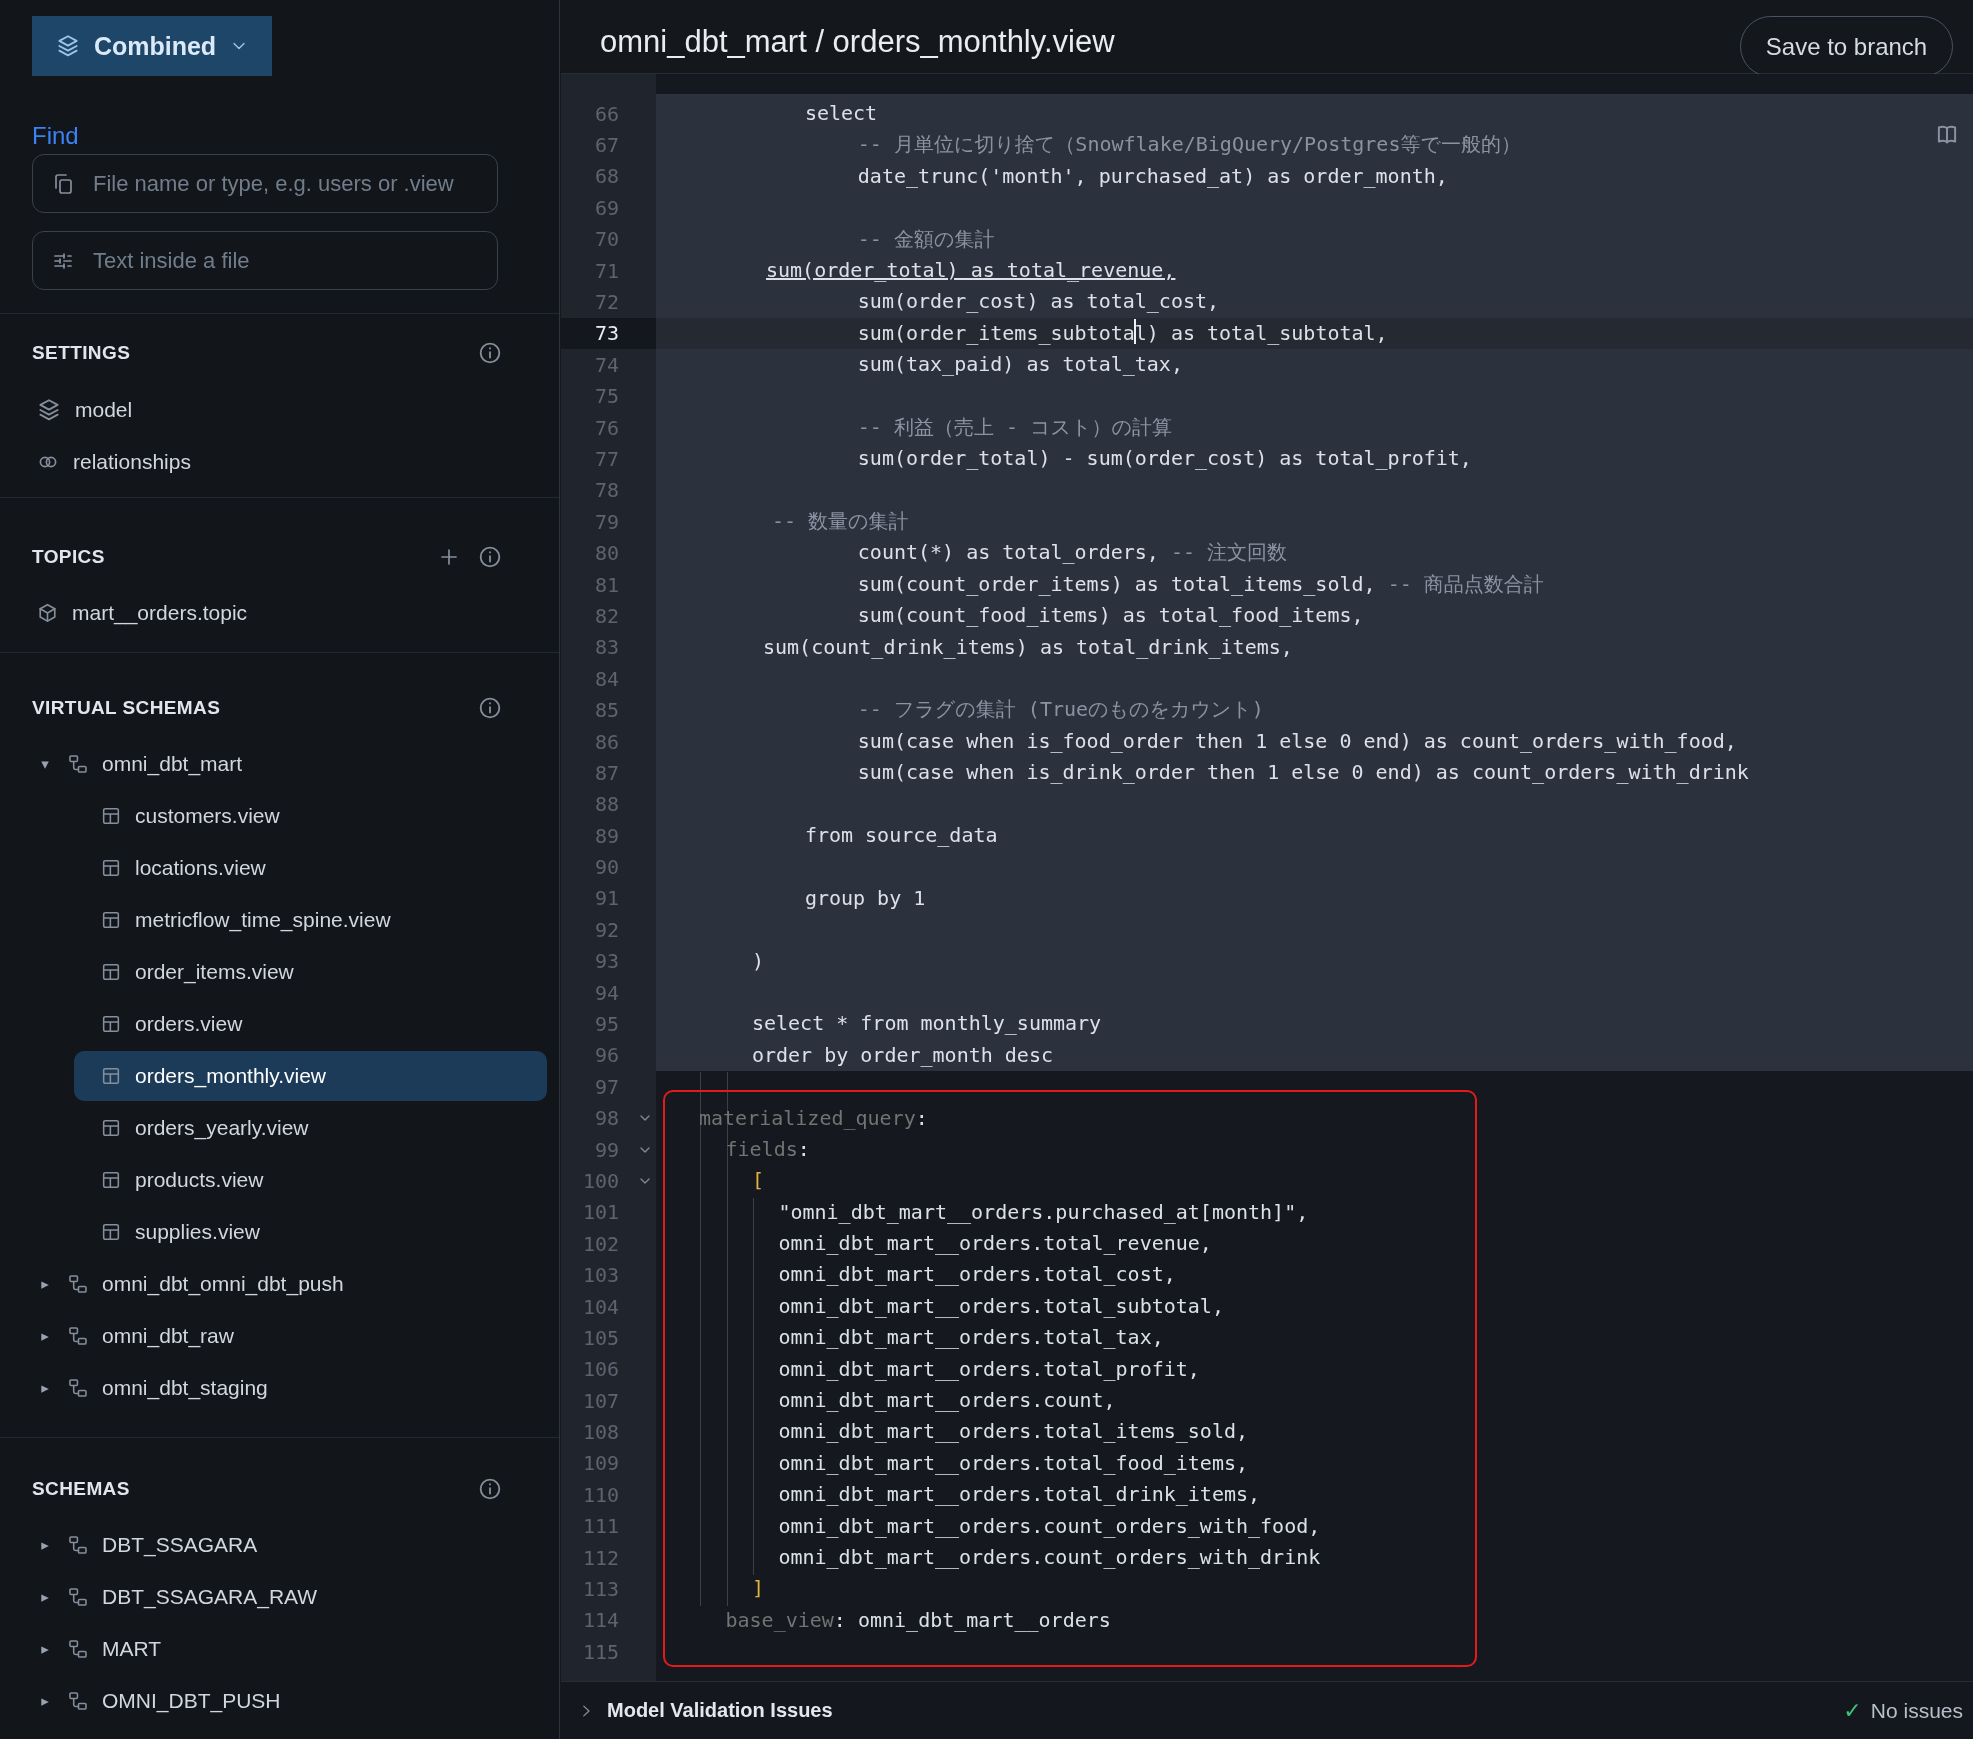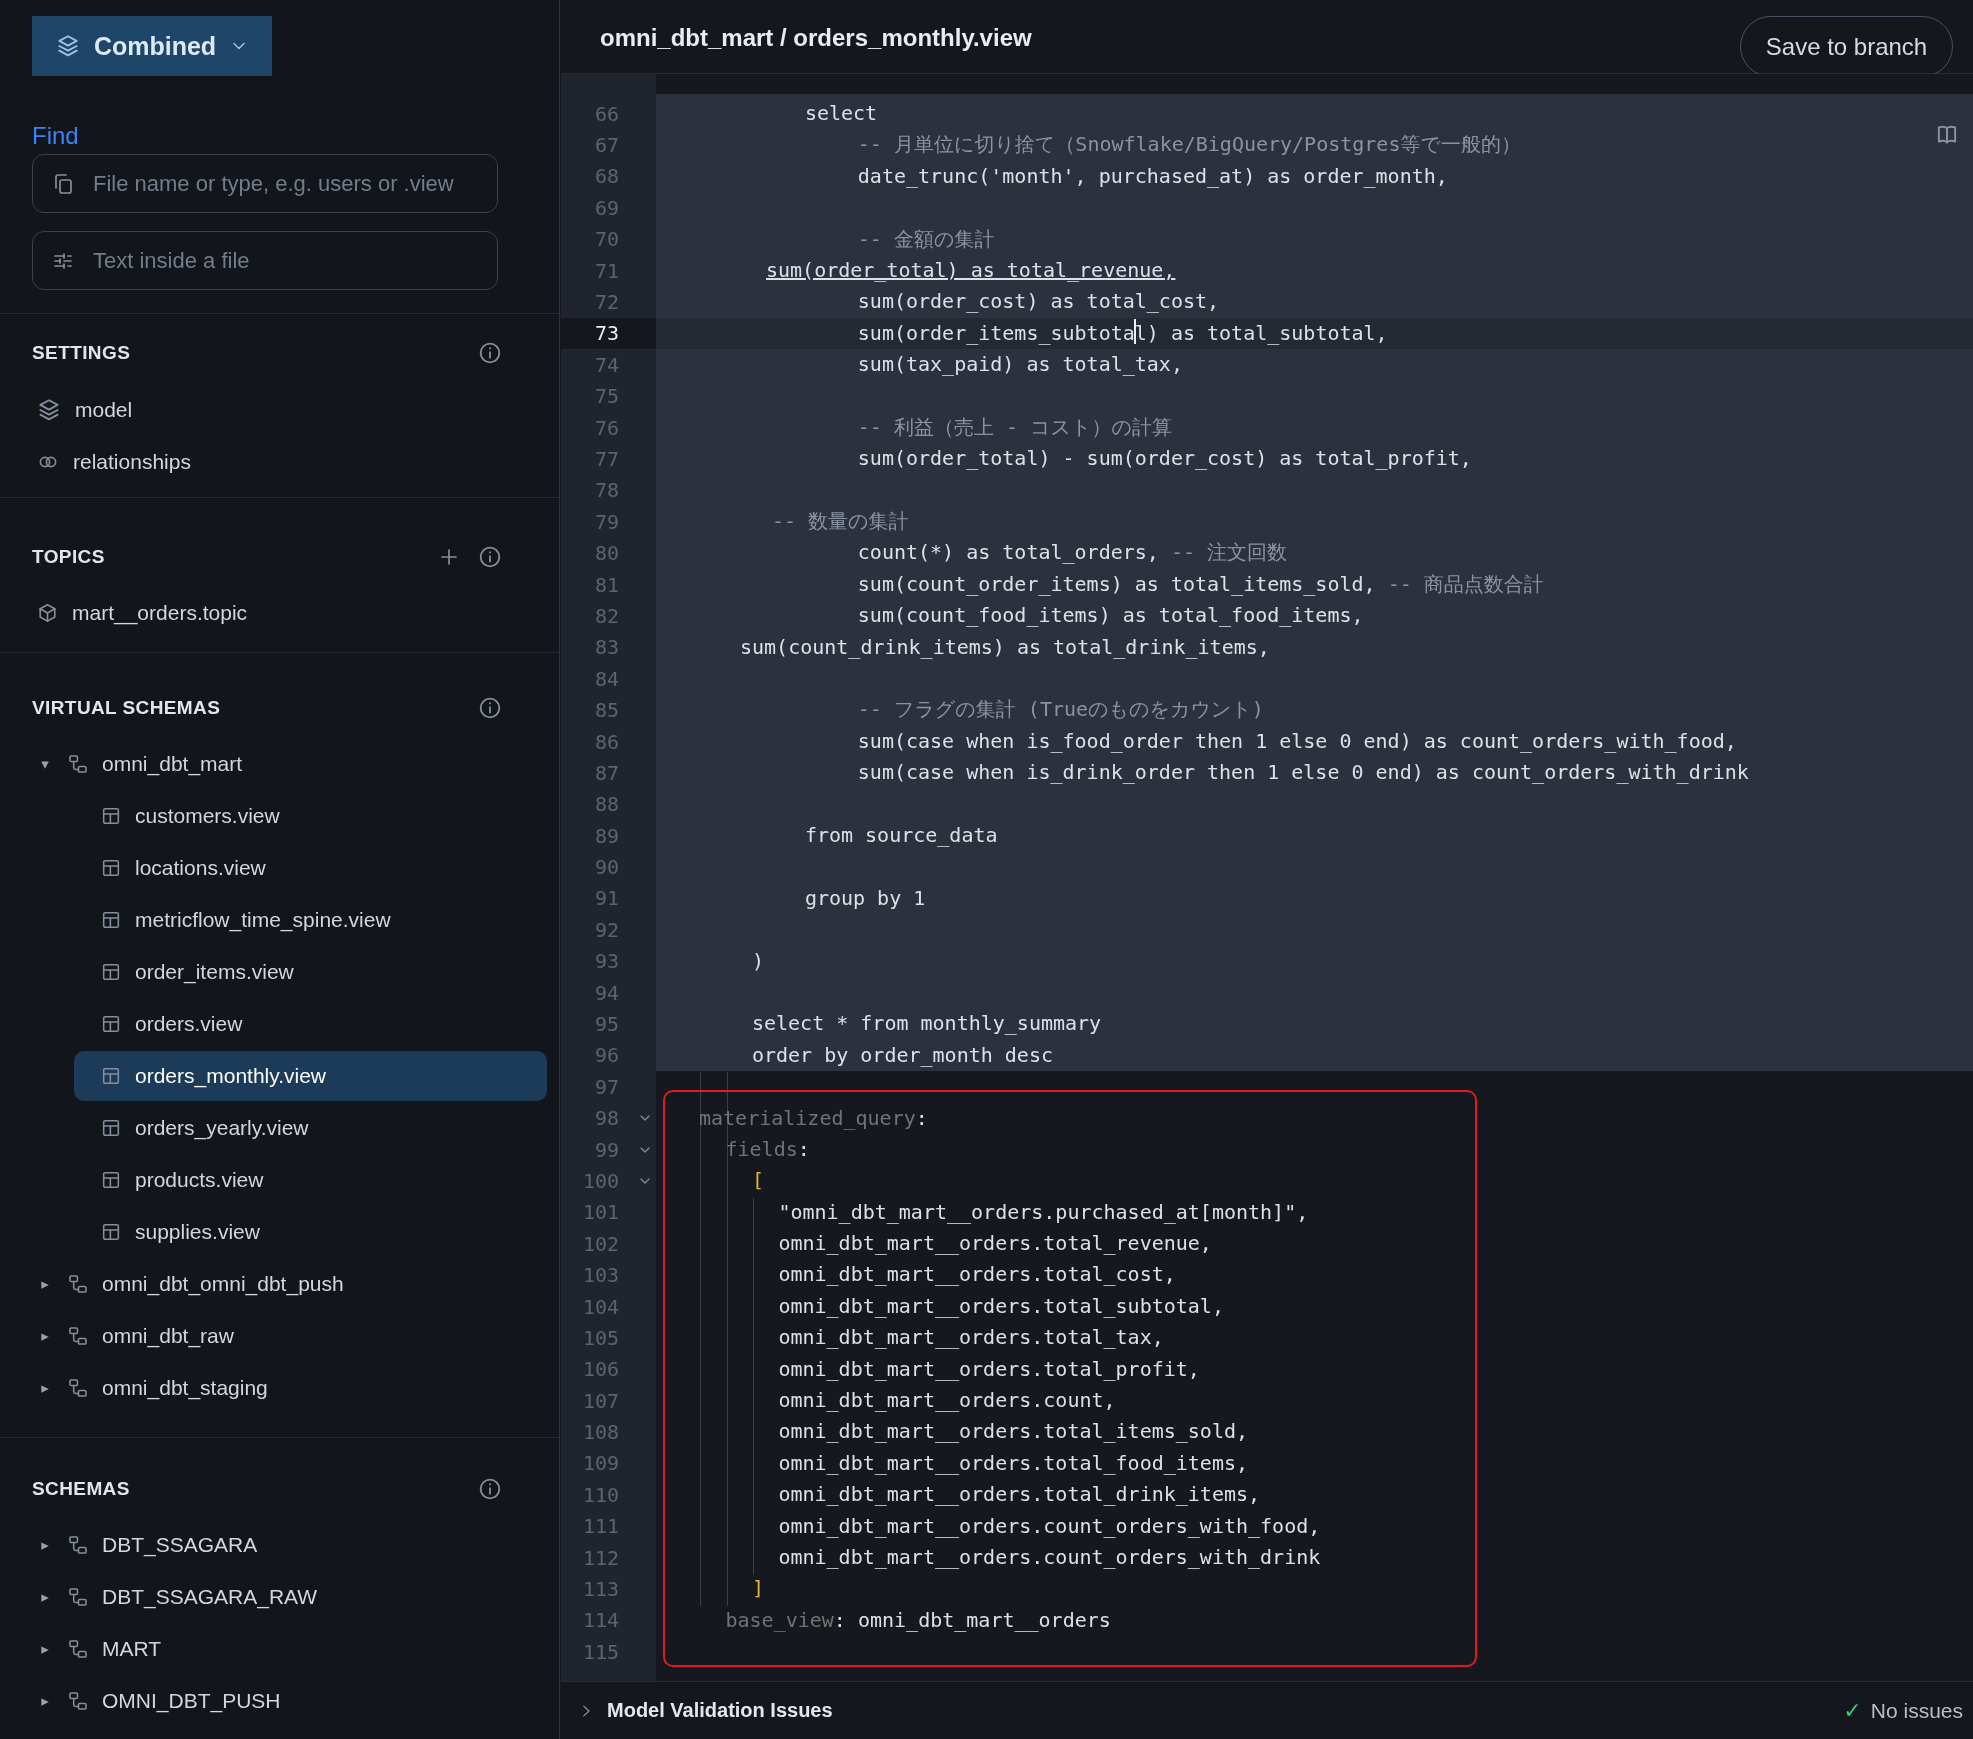--- a/index.html
+++ b/index.html
@@ -34,21 +34,21 @@
   .srow.sel::before{content:"";position:absolute;left:74px;right:12px;top:1px;bottom:1px;
            background:#1c3b59;border-radius:10px}
   .srow.sel .lbl{color:#ffffff}
   .pad-l0{padding-left:36px}
   .pad-child{padding-left:100px}
   .pad-item{padding-left:36px}
 
   
   .editor{position:absolute;left:561px;top:0;right:0;height:1739px;background:#15181e}
   .ed-header{position:absolute;left:0;right:0;top:0;height:73px;border-bottom:1px solid #262b34;background:#14171c}
-  .ed-title{position:absolute;left:39px;top:24px;font-size:24px;font-weight:700;color:#e9ecf1;white-space:nowrap}
+  .ed-title{position:absolute;left:39px;top:24px;font-size:31px;font-weight:400;color:#e9ecf1;white-space:nowrap}
   .save-btn{position:absolute;right:20px;top:16px;width:213px;height:61px;border-radius:31px;
            border:1px solid #4a5361;background:transparent;color:#d6dbe3;font-size:24px;font-family:inherit;cursor:pointer}
   .code{position:absolute;left:0;right:0;top:74px;bottom:58px;overflow:hidden;background:#15181e}
   .gutterbg{position:absolute;left:0;top:0;width:95px;bottom:0;background:#20242d}
   .sqlbg{position:absolute;left:95px;right:0;top:20px;height:977px;background:#2c323d}
   .guide{position:absolute;width:1px;background:#3a4049;z-index:1}
   .lines{position:absolute;left:0;right:0;top:24px;z-index:2}
   .line{display:flex;height:31.4px;align-items:center}
   .line.cur{background:rgba(8,10,14,.22)}
   .g{flex:none;width:95px;box-sizing:border-box;height:100%;display:flex;align-items:center;
@@ -466,21 +466,21 @@
         <div class="line">
           <div class="g">81</div>
           <div class="c" style="padding-left: 201.82px;"><span class="">sum(count_order_items) as total_items_sold, </span><span class="tok-c">-- 商品点数合計</span></div>
         </div>
         <div class="line">
           <div class="g">82</div>
           <div class="c" style="padding-left: 201.82px;"><span class="">sum(count_food_items) as total_food_items,</span></div>
         </div>
         <div class="line">
           <div class="g">83</div>
-          <div class="c" style="padding-left: 84px;"><span class="">sum(count_drink_items) as total_drink_items,</span></div>
+          <div class="c" style="padding-left: 107px;"><span class="">sum(count_drink_items) as total_drink_items,</span></div>
         </div>
         <div class="line">
           <div class="g">84</div>
           <div class="c" style="padding-left: 43px;"></div>
         </div>
         <div class="line">
           <div class="g">85</div>
           <div class="c" style="padding-left: 201.82px;"><span class="tok-c">-- フラグの集計 (Trueのものをカウント)</span></div>
         </div>
         <div class="line">

